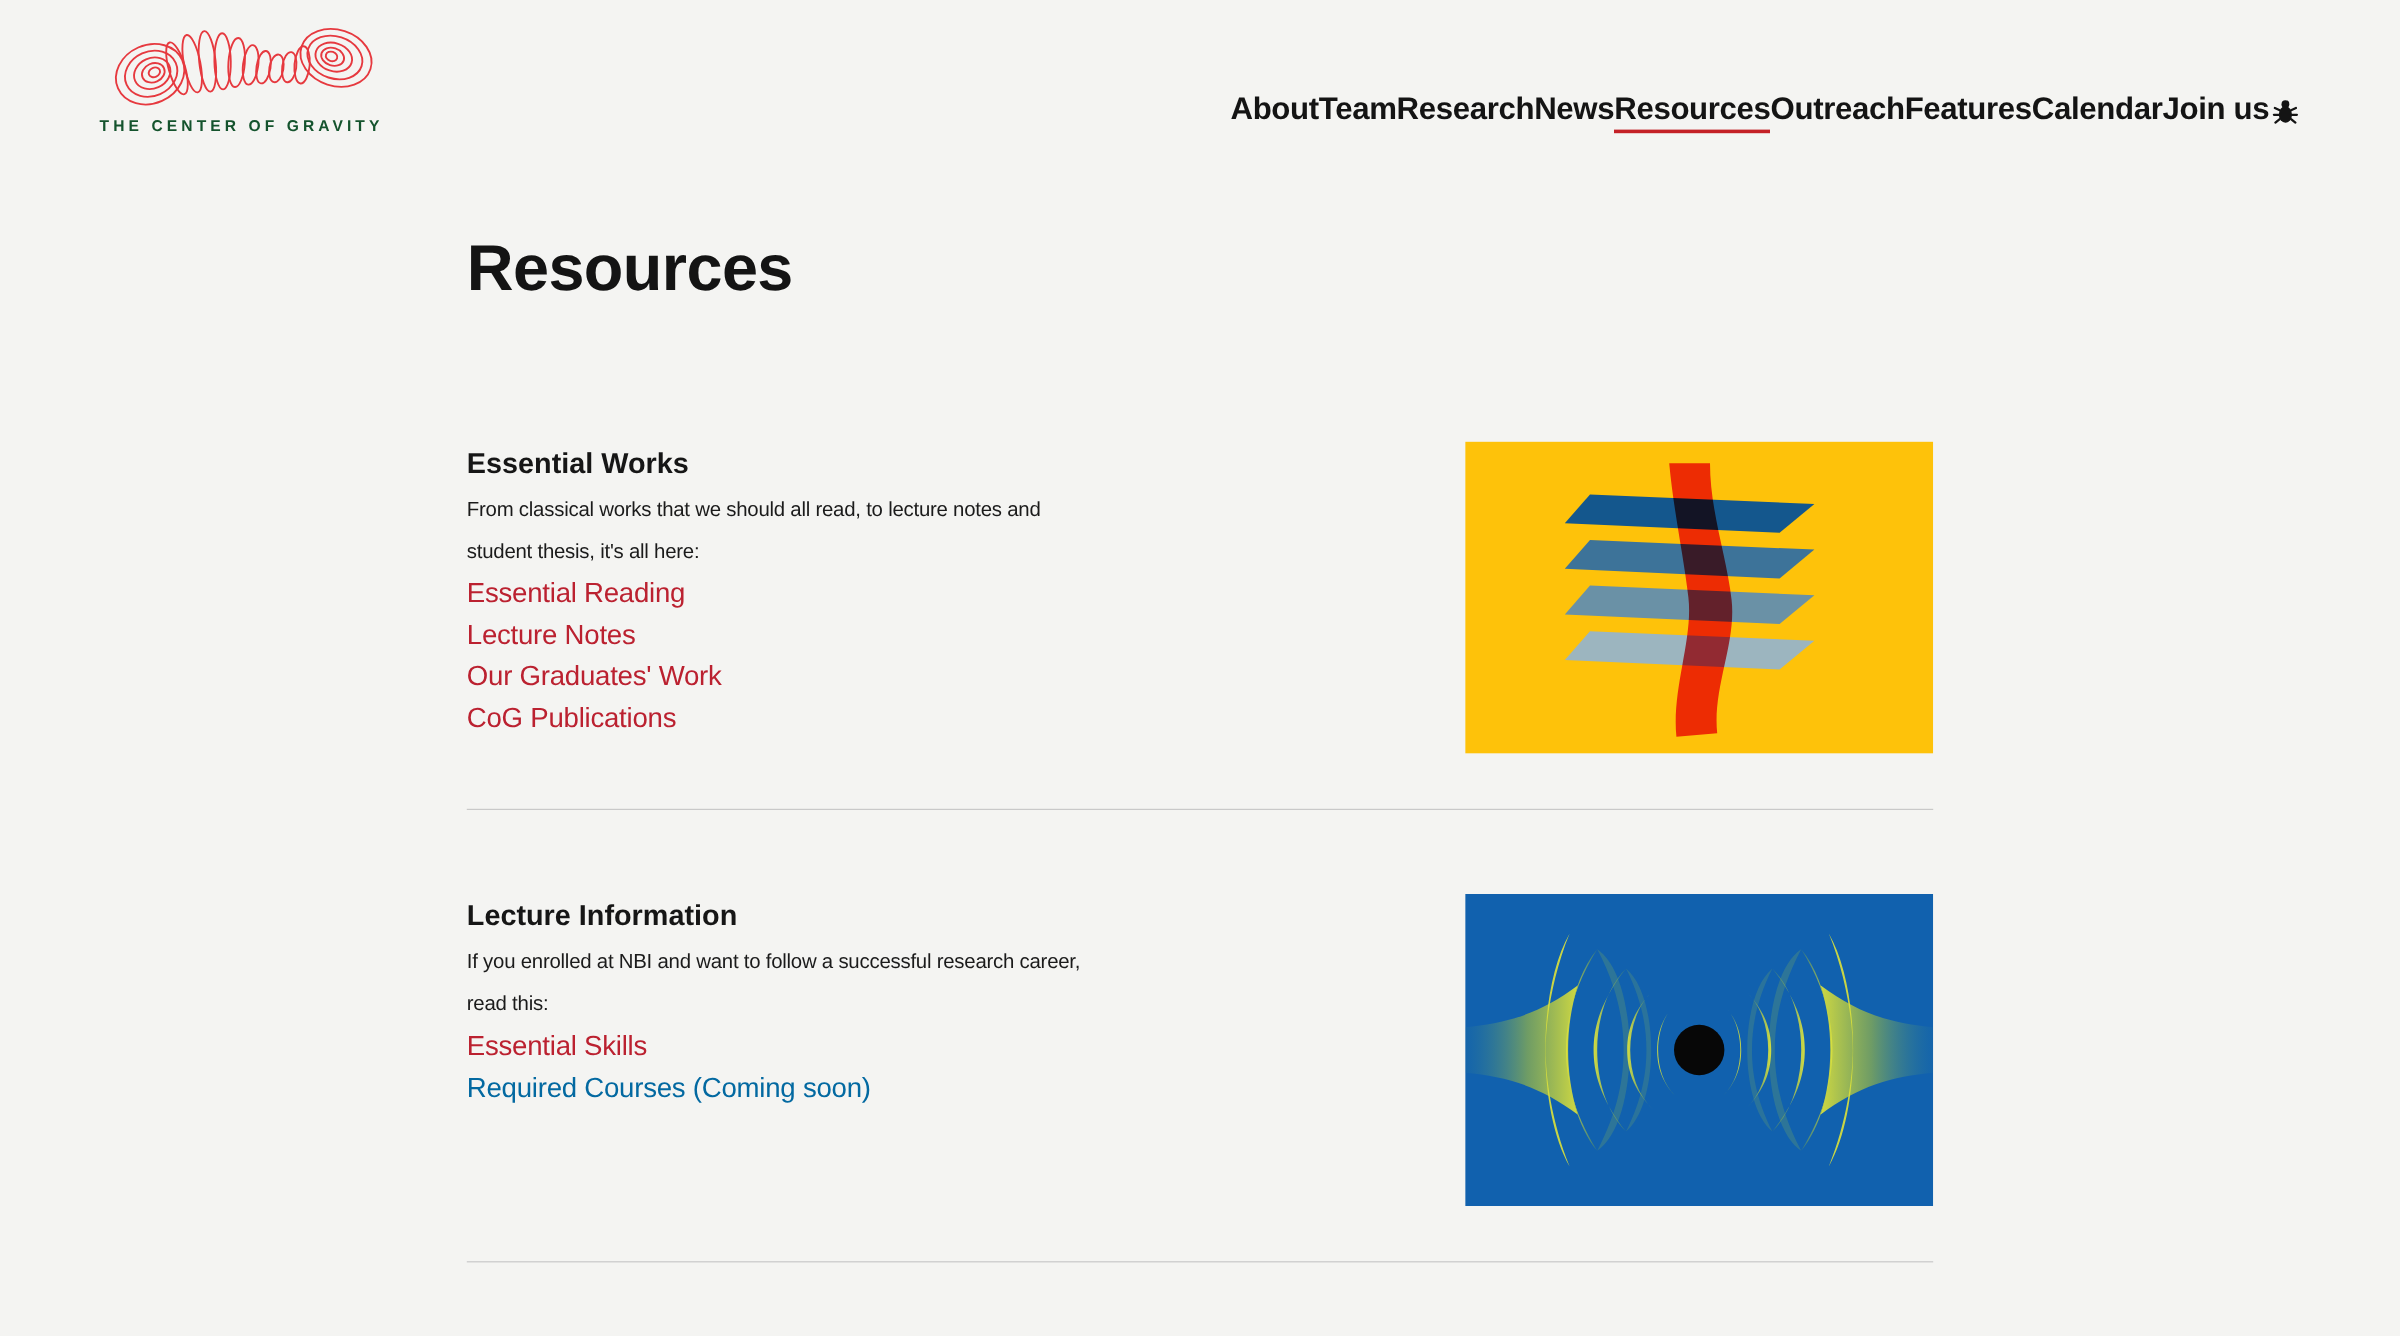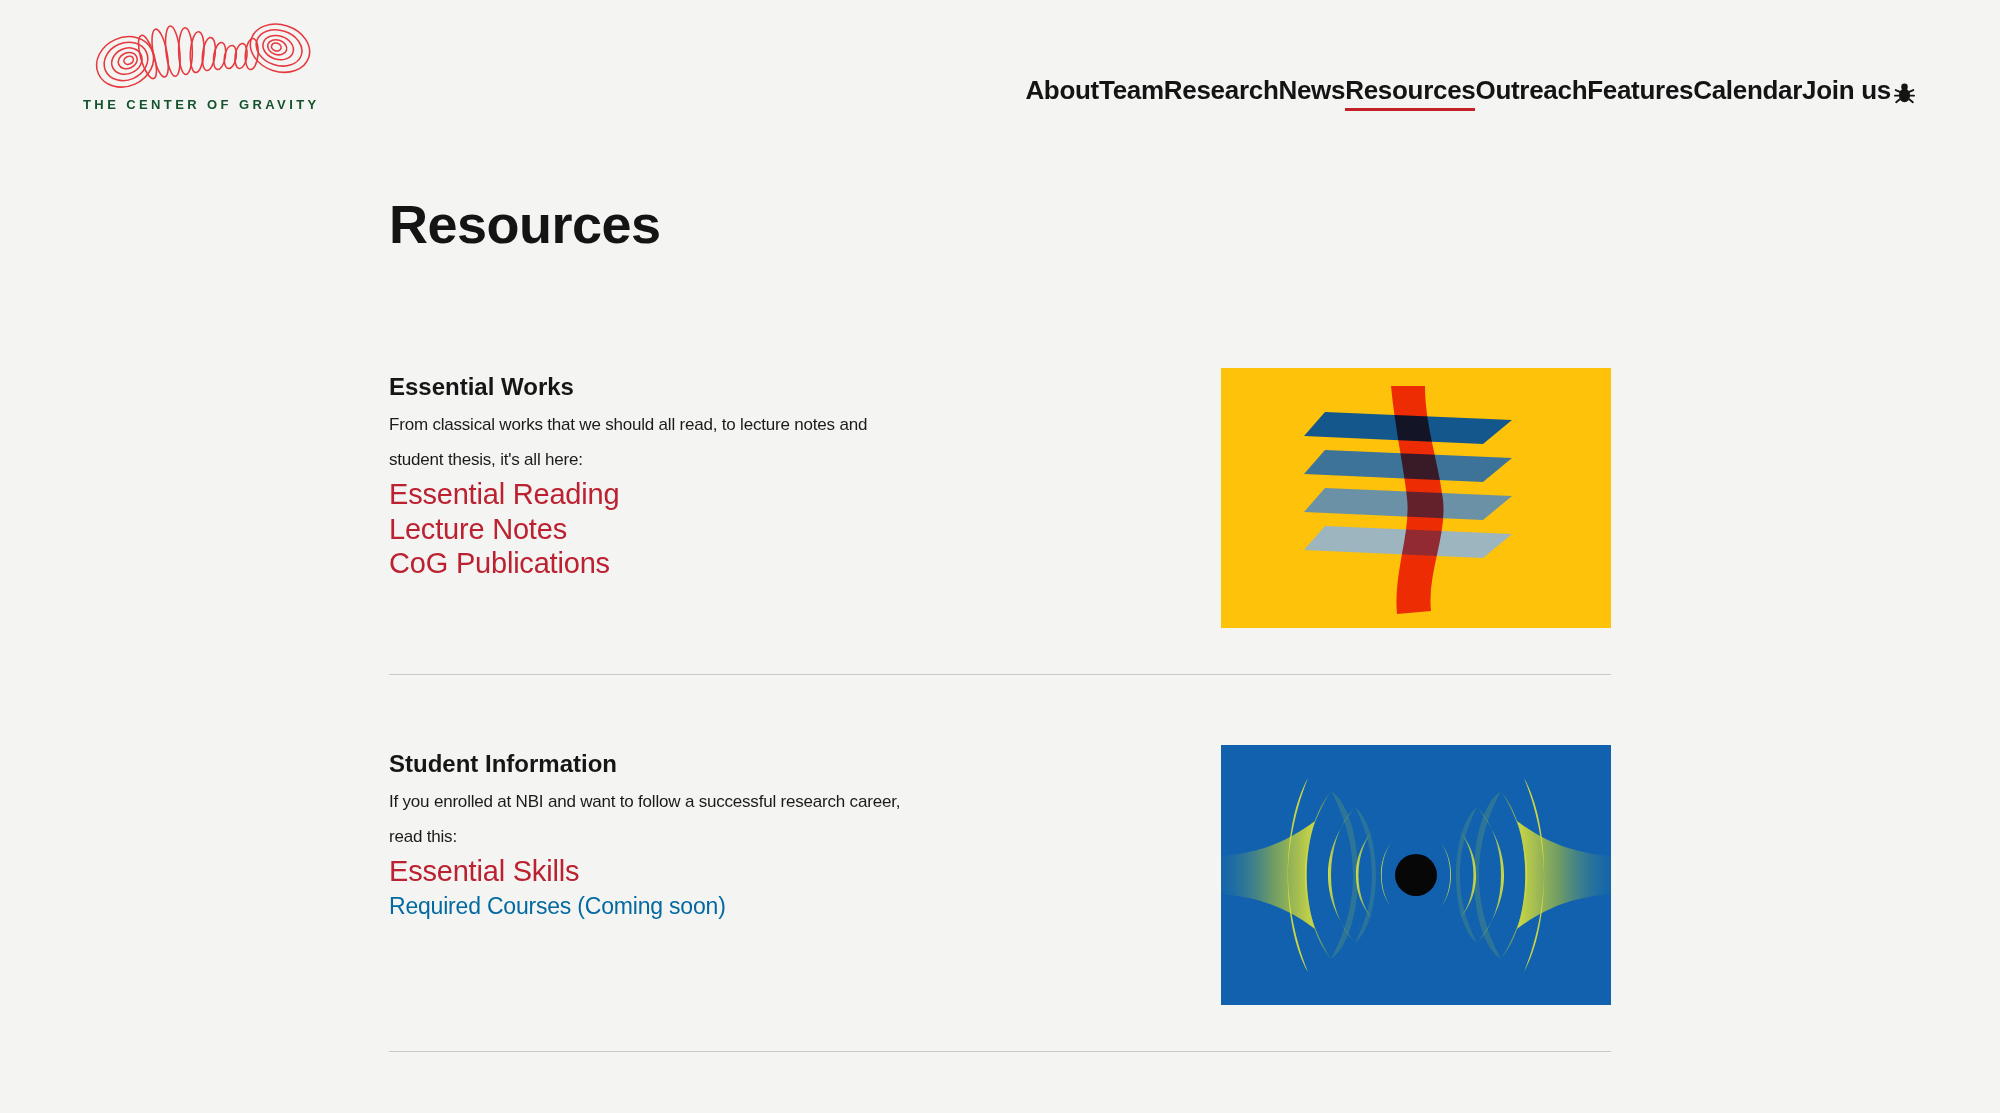--- a/index.html
+++ b/index.html
@@ -44,21 +44,21 @@
   .row-2 { padding-top:70px; }
   .col-text { width:790px; padding-top:5px; }
   h2 { margin:0 0 7px; font-size:24px; font-weight:700; color:#161616; }
   p.desc {
     margin:0; font-size:17px; line-height:34.5px; letter-spacing:-0.2px;
     color:#1b1b1b; white-space:pre-line;
   }
   ul.links { list-style:none; margin:0; padding:0; }
   ul.links li { margin:0; padding:0; }
   .red-link {
-    font-size:29px; line-height:34.5px; letter-spacing:-0.2px;
+    font-size:23px; line-height:34.5px; letter-spacing:-0.2px;
     color:var(--accent-link,#bb2130); text-decoration:none; cursor:pointer;
   }
   .plain-item { font-size:23px; line-height:34.5px; letter-spacing:-0.2px; color:#0369a1; }
   figure.illustration { margin:0; width:390px; height:260px; flex:none; }
   figure.illustration svg { display:block; width:390px; height:260px; isolation:isolate; }
   hr.divider { border:none; border-top:1px solid #c9c9c9; margin:46px 0 0; }
 </style>
 </head>
 <body>
 
@@ -126,40 +126,41 @@
   <h1>Resources</h1>
 
   <section class="row row-1">
     <div class="col-text">
       <h2>Essential Works</h2>
       <p class="desc">From classical works that we should all read, to lecture notes and
 student thesis, it's all here:</p>
       <ul class="links">
         <li><a class="red-link">Essential Reading</a></li>
         <li><a class="red-link">Lecture Notes</a></li>
+        <li><a class="red-link">Our Graduates' Work</a></li>
         <li><a class="red-link">CoG Publications</a></li>
       </ul>
     </div>
     <figure class="illustration">
       <svg viewBox="0 0 390 260" aria-hidden="true">
         <rect width="390" height="260" fill="var(--illustration-yellow,#fec20a)"></rect>
         <path d="M104,44 L291,52 L262,76 L83,68 Z" fill="#14578d"></path>
         <path d="M104,82 L291,90 L262,114 L83,106 Z" fill="#3d7399"></path>
         <path d="M104,120 L291,128 L262,152 L83,144 Z" fill="#6a91a6"></path>
         <path d="M104,158 L291,166 L262,190 L83,182 Z" fill="#9cb5bf"></path>
         <path d="M170,18 C174,60 182,95 186,130 C190,165 172,206 176,246 L210,243 C206,205 226,168 222,132 C218,96 204,58 204,18 Z" fill="#ee3a42" style="mix-blend-mode:multiply"></path>
       </svg>
     </figure>
   </section>
 
   <hr class="divider">
 
   <section class="row row-2">
     <div class="col-text">
-      <h2>Student Information</h2>
+      <h2>Lecture Information</h2>
       <p class="desc">If you enrolled at NBI and want to follow a successful research career,
 read this:</p>
       <ul class="links">
         <li><a class="red-link">Essential Skills</a></li>
         <li class="plain-item">Required Courses (Coming soon)</li>
       </ul>
     </div>
     <figure class="illustration">
       <svg viewBox="0 0 390 260" aria-hidden="true">
         <defs>

